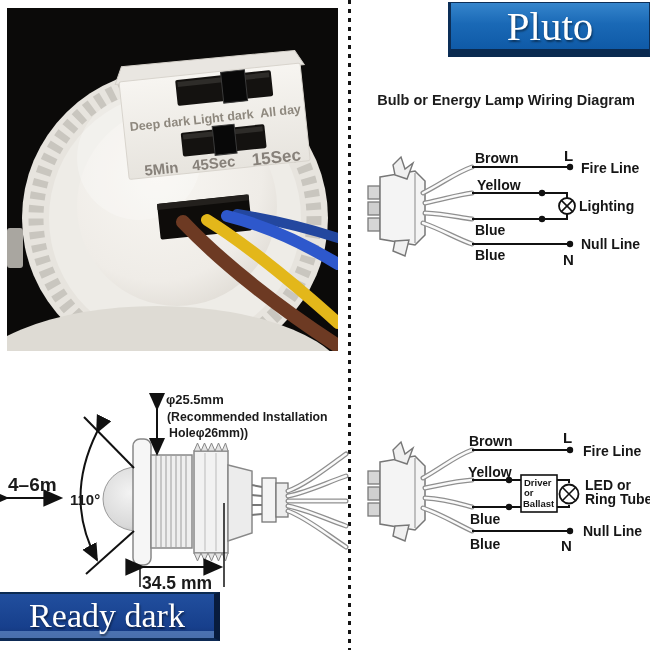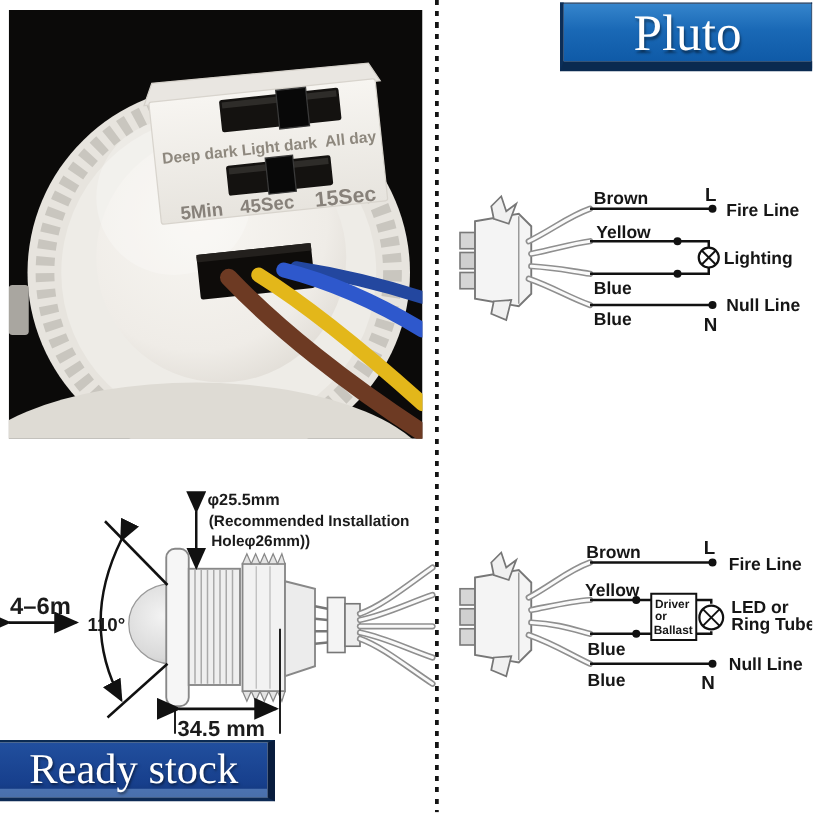--- a/index.html
+++ b/index.html
@@ -107,20 +107,21 @@
       <rect x="0" y="0" width="92" height="6" fill="#23201d"></rect>
     </g>
     <g fill="none" stroke-linecap="round">
       <path d="M230,206 C268,212 300,220 331,230" stroke="#23479f" stroke-width="10"></path>
       <path d="M220,208 C260,218 298,236 331,256" stroke="#2e58cc" stroke-width="12"></path>
       <path d="M200,212 C245,240 292,280 331,315" stroke="#e3b71a" stroke-width="12"></path>
       <path d="M176,214 C215,255 272,300 331,338" stroke="#6d3a23" stroke-width="14"></path>
     </g>
   </svg>
 
+  <div id="title1" class="abs diagram-title">Bulb or Energy Lamp Wiring Diagram</div>
 
   <svg id="diag1" class="abs" viewBox="0 0 285 168">
     <defs>
       <g id="plugbody">
         <rect x="3" y="73" width="12" height="13" fill="#d6d6d6" stroke="#7a7a7a" stroke-width="1.3"></rect>
         <rect x="3" y="89" width="12" height="13" fill="#cfcfcf" stroke="#7a7a7a" stroke-width="1.3"></rect>
         <rect x="3" y="105" width="12" height="13" fill="#d6d6d6" stroke="#7a7a7a" stroke-width="1.3"></rect>
         <polygon points="15,64 50,58 60,68 60,122 50,132 15,126" fill="#f4f4f4" stroke="#777" stroke-width="1.5"></polygon>
         <line x1="50" y1="60" x2="50" y2="130" stroke="#9a9a9a" stroke-width="1.2"></line>
         <polygon points="28,52 36,44 40,56 48,50 42,66 30,62" fill="#f0f0f0" stroke="#777" stroke-width="1.4"></polygon>
@@ -298,16 +299,16 @@
 
     <g>
       <line x1="140" y1="192" x2="140" y2="212" stroke="#111" stroke-width="1.5"></line>
       <line x1="224" y1="128" x2="224" y2="212" stroke="#111" stroke-width="1.5"></line>
       <line x1="143" y1="192" x2="221" y2="192" stroke="#111" stroke-width="2.2" marker-start="url(#ah2)" marker-end="url(#ah2)"></line>
       <text class="dim-label" font-size="17.5" x="142" y="214">34.5 mm</text>
     </g>
   </svg>
 
   <div id="ready-banner" class="abs">
-    <span class="stock-text">Ready stock</span>
+    <span class="stock-text">Ready dark</span>
   </div>
 
 </div>
 
 </body></html>

